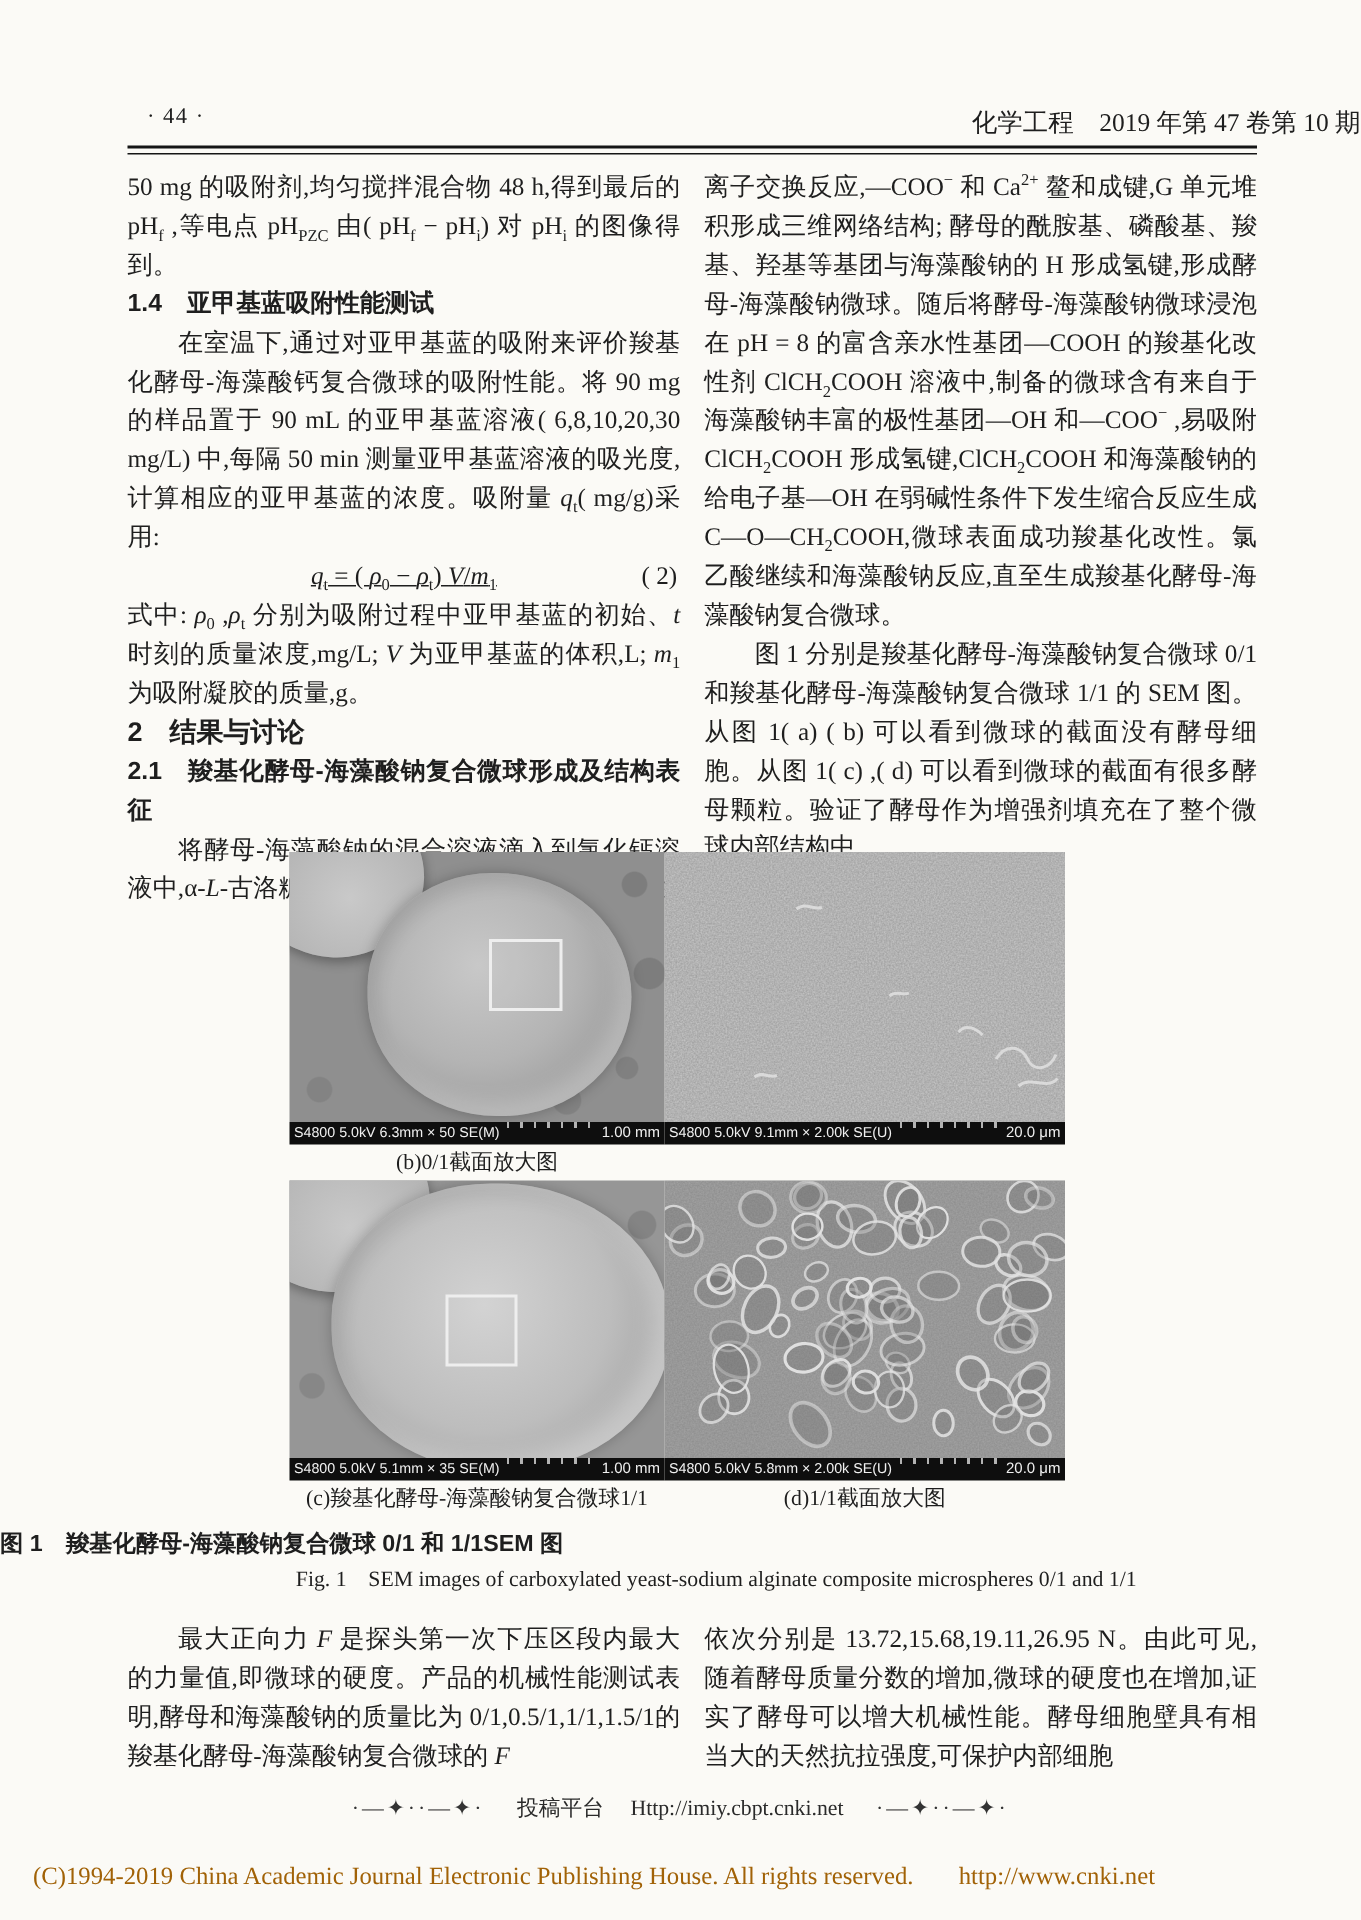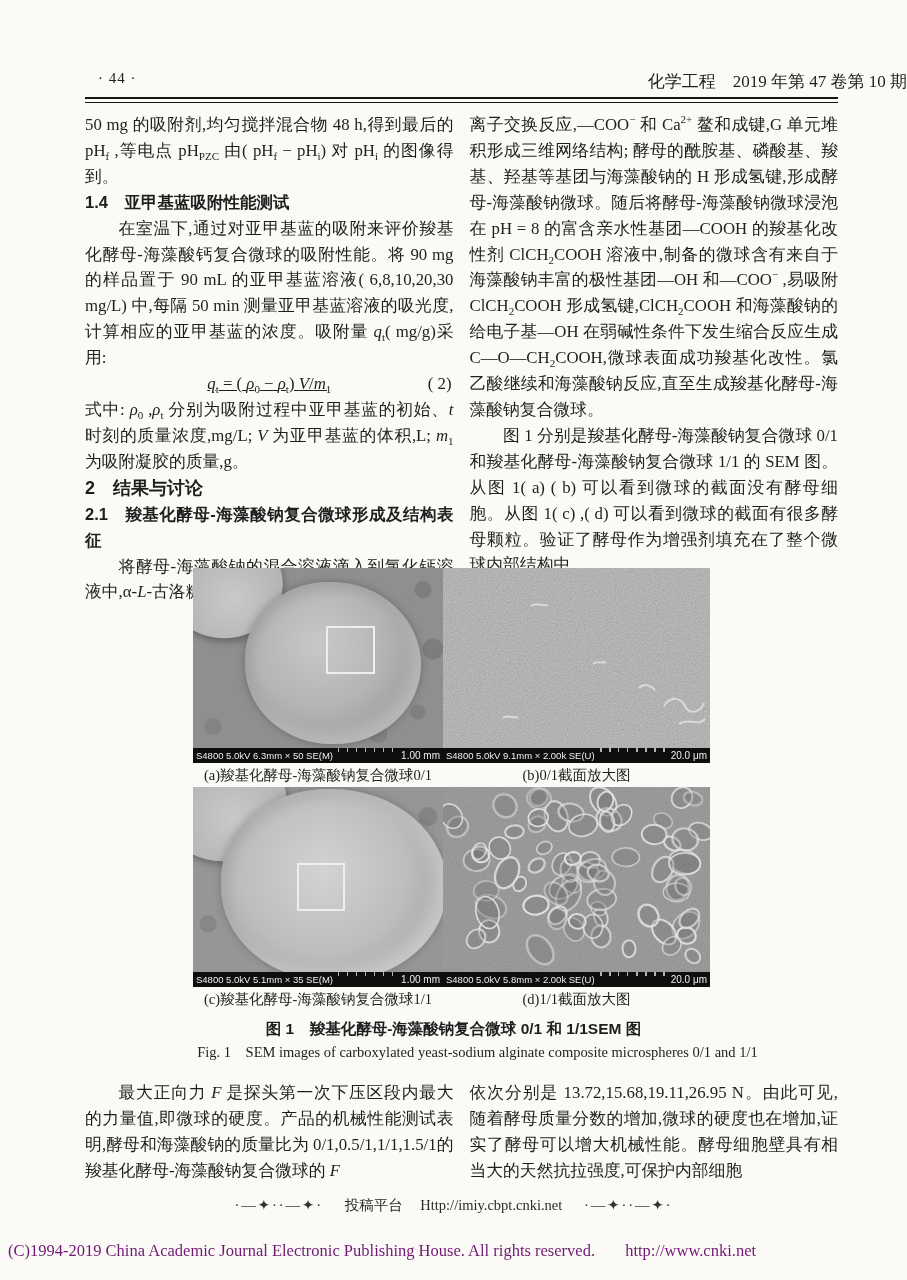--- a/index.html
+++ b/index.html
@@ -61,28 +61,28 @@
   .selbox-c{left:104px;top:76px;width:44px;height:44px;}
   .absfill{position:absolute;left:0;top:0;width:100%;height:100%;}
   .bar{height:15px;background:#0e0e0e;color:#f0f0f0;display:flex;align-items:center;
        padding:0 3px;font-family:"Liberation Sans","DejaVu Sans",sans-serif;font-size:9.5px;
        white-space:nowrap;overflow:hidden;}
   .bar .ticks{flex:1;height:4px;margin:0 5px;align-self:flex-start;
        background:repeating-linear-gradient(90deg,#d0d0d0 0 1.5px, rgba(0,0,0,0) 1.5px 9px);opacity:.85;}
   .bar .scale{font-size:10px;}
   .caption-row{display:grid;grid-template-columns:250px 267px;text-align:center;
        font-size:14.5px;line-height:24px;}
-  .figcap-cn{position:absolute;left:0;right:0;top:1019px;text-align:center;font-weight:bold;
+  .figcap-cn{position:absolute;left:0;right:0;top:1019px;text-align:left;font-weight:bold;
        font-size:15.5px;font-family:"Liberation Sans","DejaVu Sans",sans-serif;}
   .figcap-en{position:absolute;left:0;right:0;top:1043px;text-align:center;font-size:14.5px;padding-left:48px;}
   
   .platform{position:absolute;left:0;right:0;top:1196px;text-align:center;font-size:14.5px;color:#2a2a2a;}
   .platform .orn{letter-spacing:2px;color:#333;}
   .platform .lbl{margin:0 14px 0 18px;}
-  .copyright{position:absolute;left:8px;top:1241px;font-size:16.5px;color:#701a75;}
+  .copyright{position:absolute;left:22px;top:1241px;font-size:16.5px;color:#a16207;}
   .copyright .url{margin-left:26px;}
 </style>
 </head>
 <body>
 
 <div class="pageno">· 44 ·</div>
 <div class="journal">化学工程　2019 年第 47 卷第 10 期</div>
 <div class="hrule"></div>
 
 <div class="cols top">
@@ -144,21 +144,20 @@
       </div>
       <div class="bar">
         <span>S4800 5.0kV 9.1mm × 2.00k SE(U)</span>
         <span class="ticks"></span>
         <span class="scale">20.0 μm</span>
       </div>
     </div>
   </div>
 
   <div class="caption-row">
-    <div>(a)羧基化酵母-海藻酸钠复合微球0/1</div>
     <div>(b)0/1截面放大图</div>
   </div>
 
   <div class="fig-grid">
 
     <div class="panel">
       <div class="img r2 img-c">
         <div class="corner-sphere"></div>
         <div class="sphere sphere-c"></div>
         <div class="selbox selbox-c"></div>

